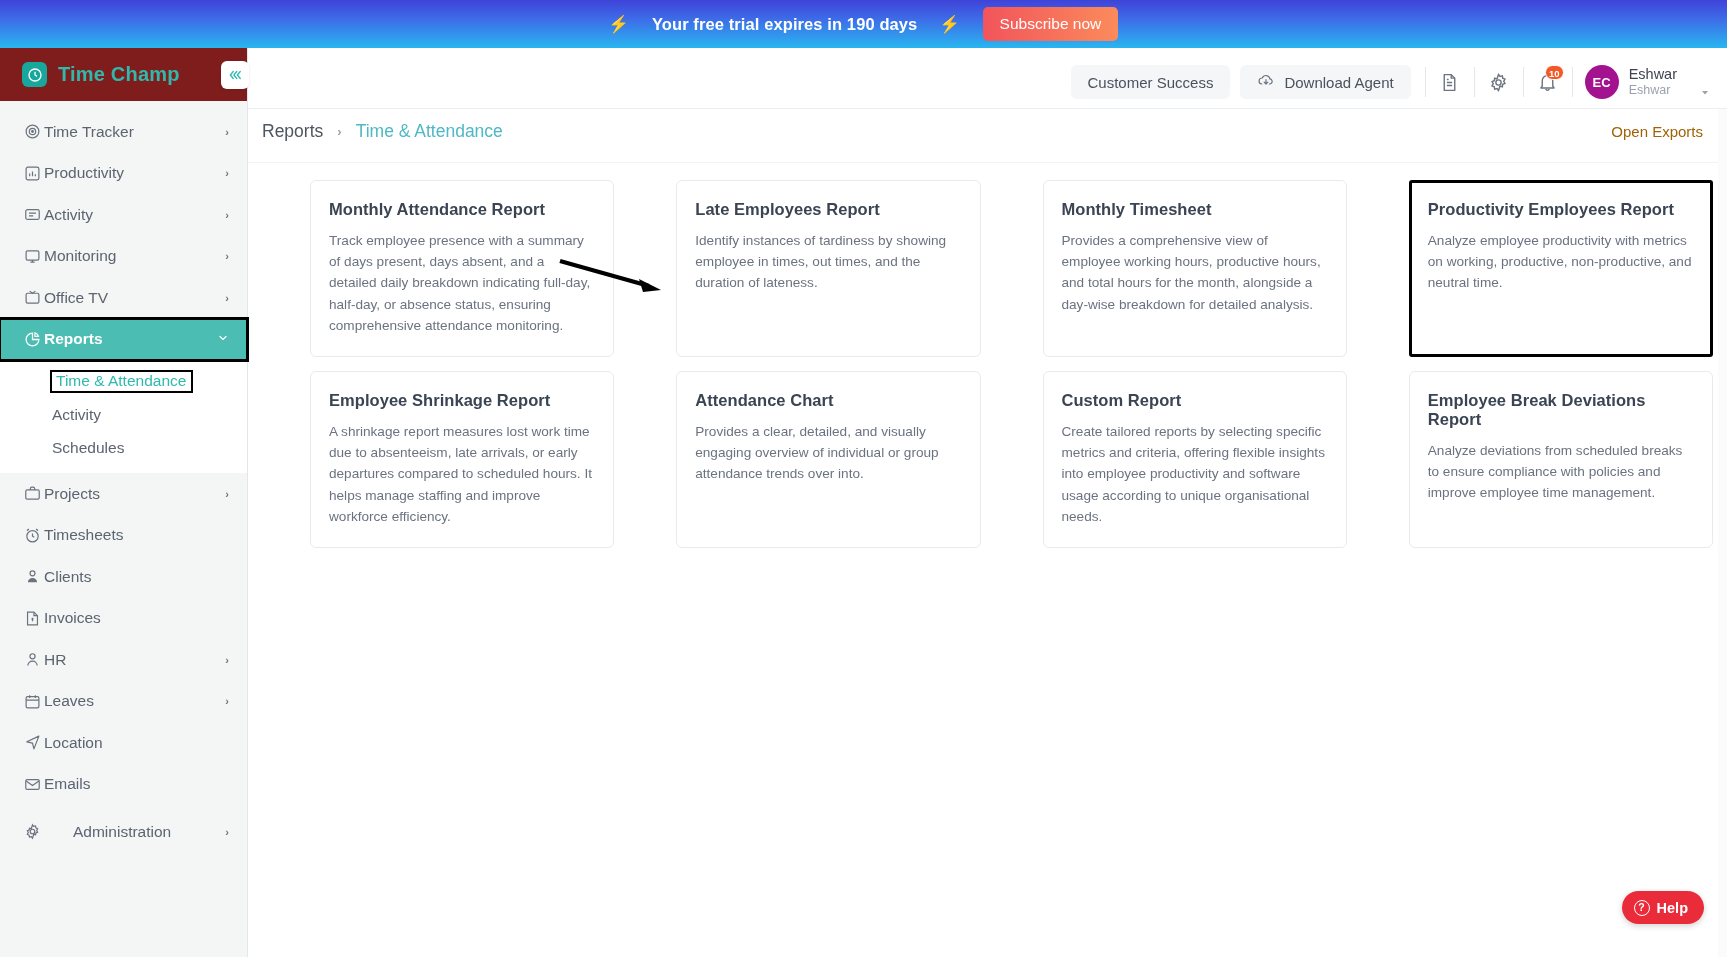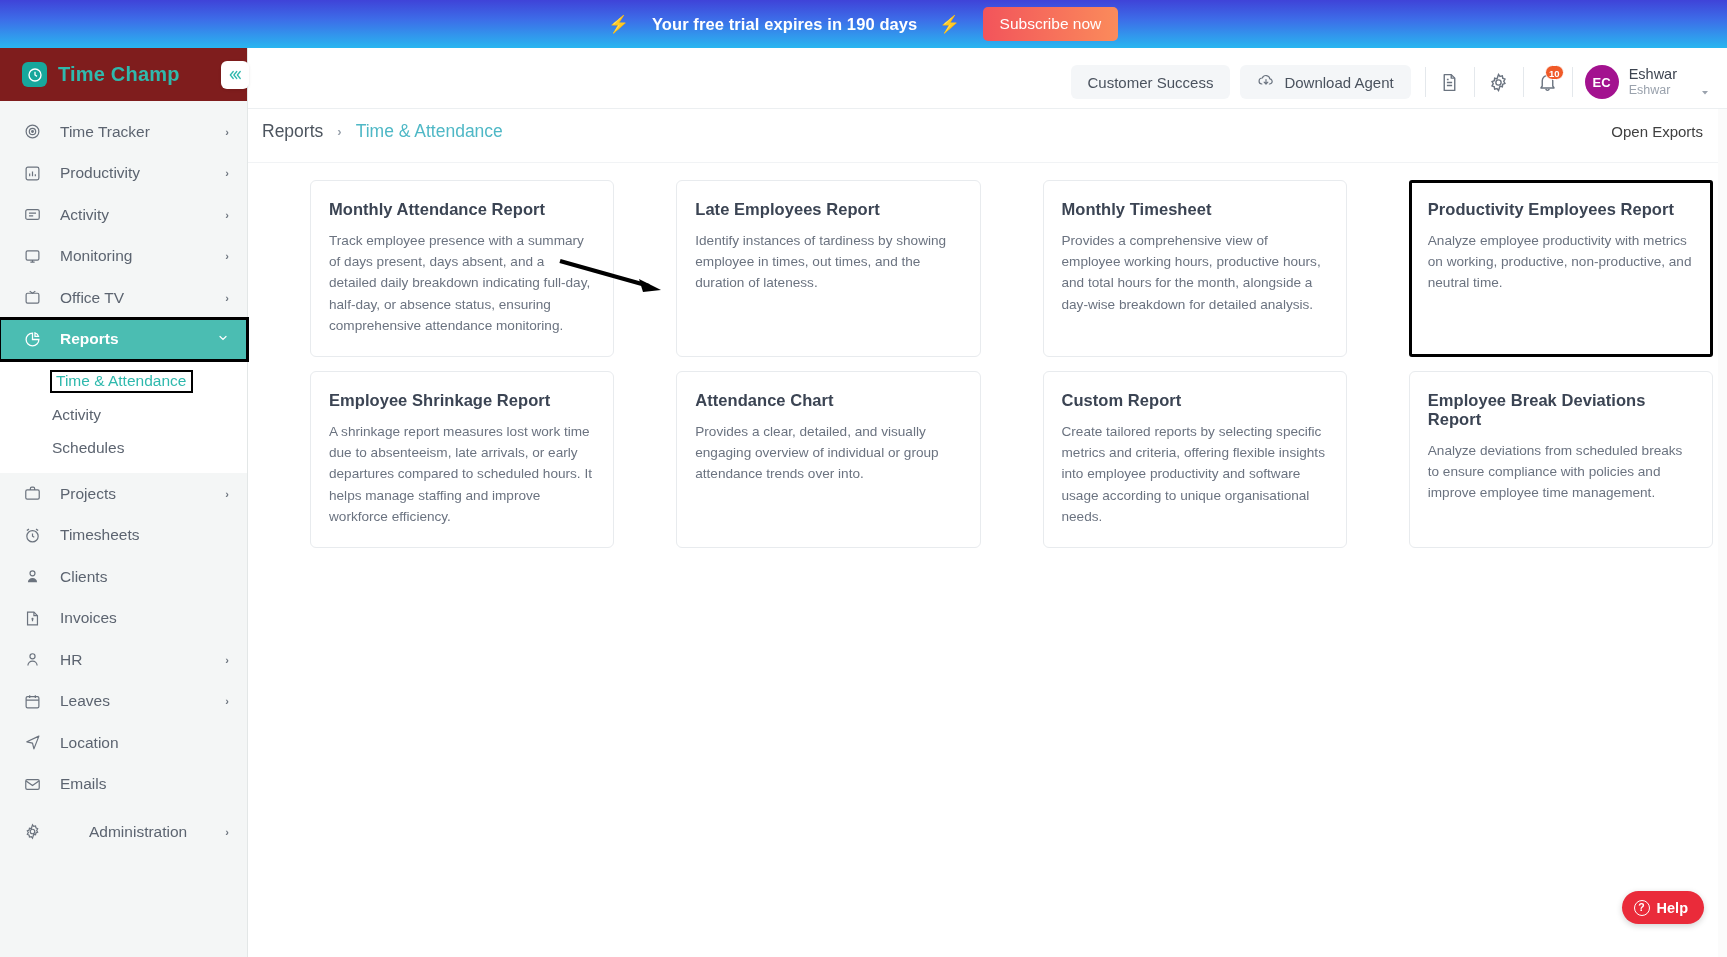--- a/index.html
+++ b/index.html
@@ -54,21 +54,21 @@
     cursor: pointer;
   }
 
   .nav { padding-top: 10px; }
   .nav-item {
     display: flex; align-items: center; height: 41.5px;
     padding: 0 18px 0 22px; cursor: pointer; position: relative;
     color: #5c6470; font-size: 15.5px;
   }
   .nav-item .nic { width: 20px; display:flex; align-items:center; justify-content:center; flex: none; }
-  .nav-item .nlabel { margin-left: 18px; flex: 1; white-space: nowrap; }
+  .nav-item .nlabel { margin-left: 2px; flex: 1; white-space: nowrap; }
   .nav-item .chev { color: #6d757f; font-size: 11px; font-weight: 700; }
 
   .nav-item.active-reports {
     background: #4bbdb2; color: #ffffff; font-weight: 600;
     outline: 3px solid #000; outline-offset: -1px;
   }
   .nav-item.active-reports .chev { color: #ffffff; font-size: 12px; }
 
   .subnav { background: #ffffff; padding: 5px 0 9px 0; }
   .subnav-item {
@@ -126,21 +126,21 @@
   }
   .crumbbar {
     height: 62px; display: flex; align-items: center;
     padding: 0 24px 0 14px; justify-content: space-between;
     border-bottom: 1px solid #f1f3f5;
   }
   .crumbs { display: flex; align-items: center; gap: 14px; }
   .crumb-root { font-size: 17.5px; color: #4d555f; cursor: pointer; }
   .crumb-sep { color: #9aa3ad; font-size: 13px; font-weight: 700; }
   .crumb-cur { font-size: 17.5px; color: #4fb8c6; cursor: pointer; }
-  .open-exports { font-size: 15px; color: #404040; cursor: pointer; }
+  .open-exports { font-size: 15px; color: #a16207; cursor: pointer; }
 
   .cards-wrap {
     padding: 17px 14px 0 14px;
     display: grid; grid-template-columns: repeat(4, 1fr);
     gap: 14px 14px;
     position: relative;
   }
   .card {
     border: 1px solid #e8ebee; border-radius: 6px; background: #fff;
     padding: 19px 18px 20px 18px; min-height: 139px; cursor: pointer; margin-left: 48px;

